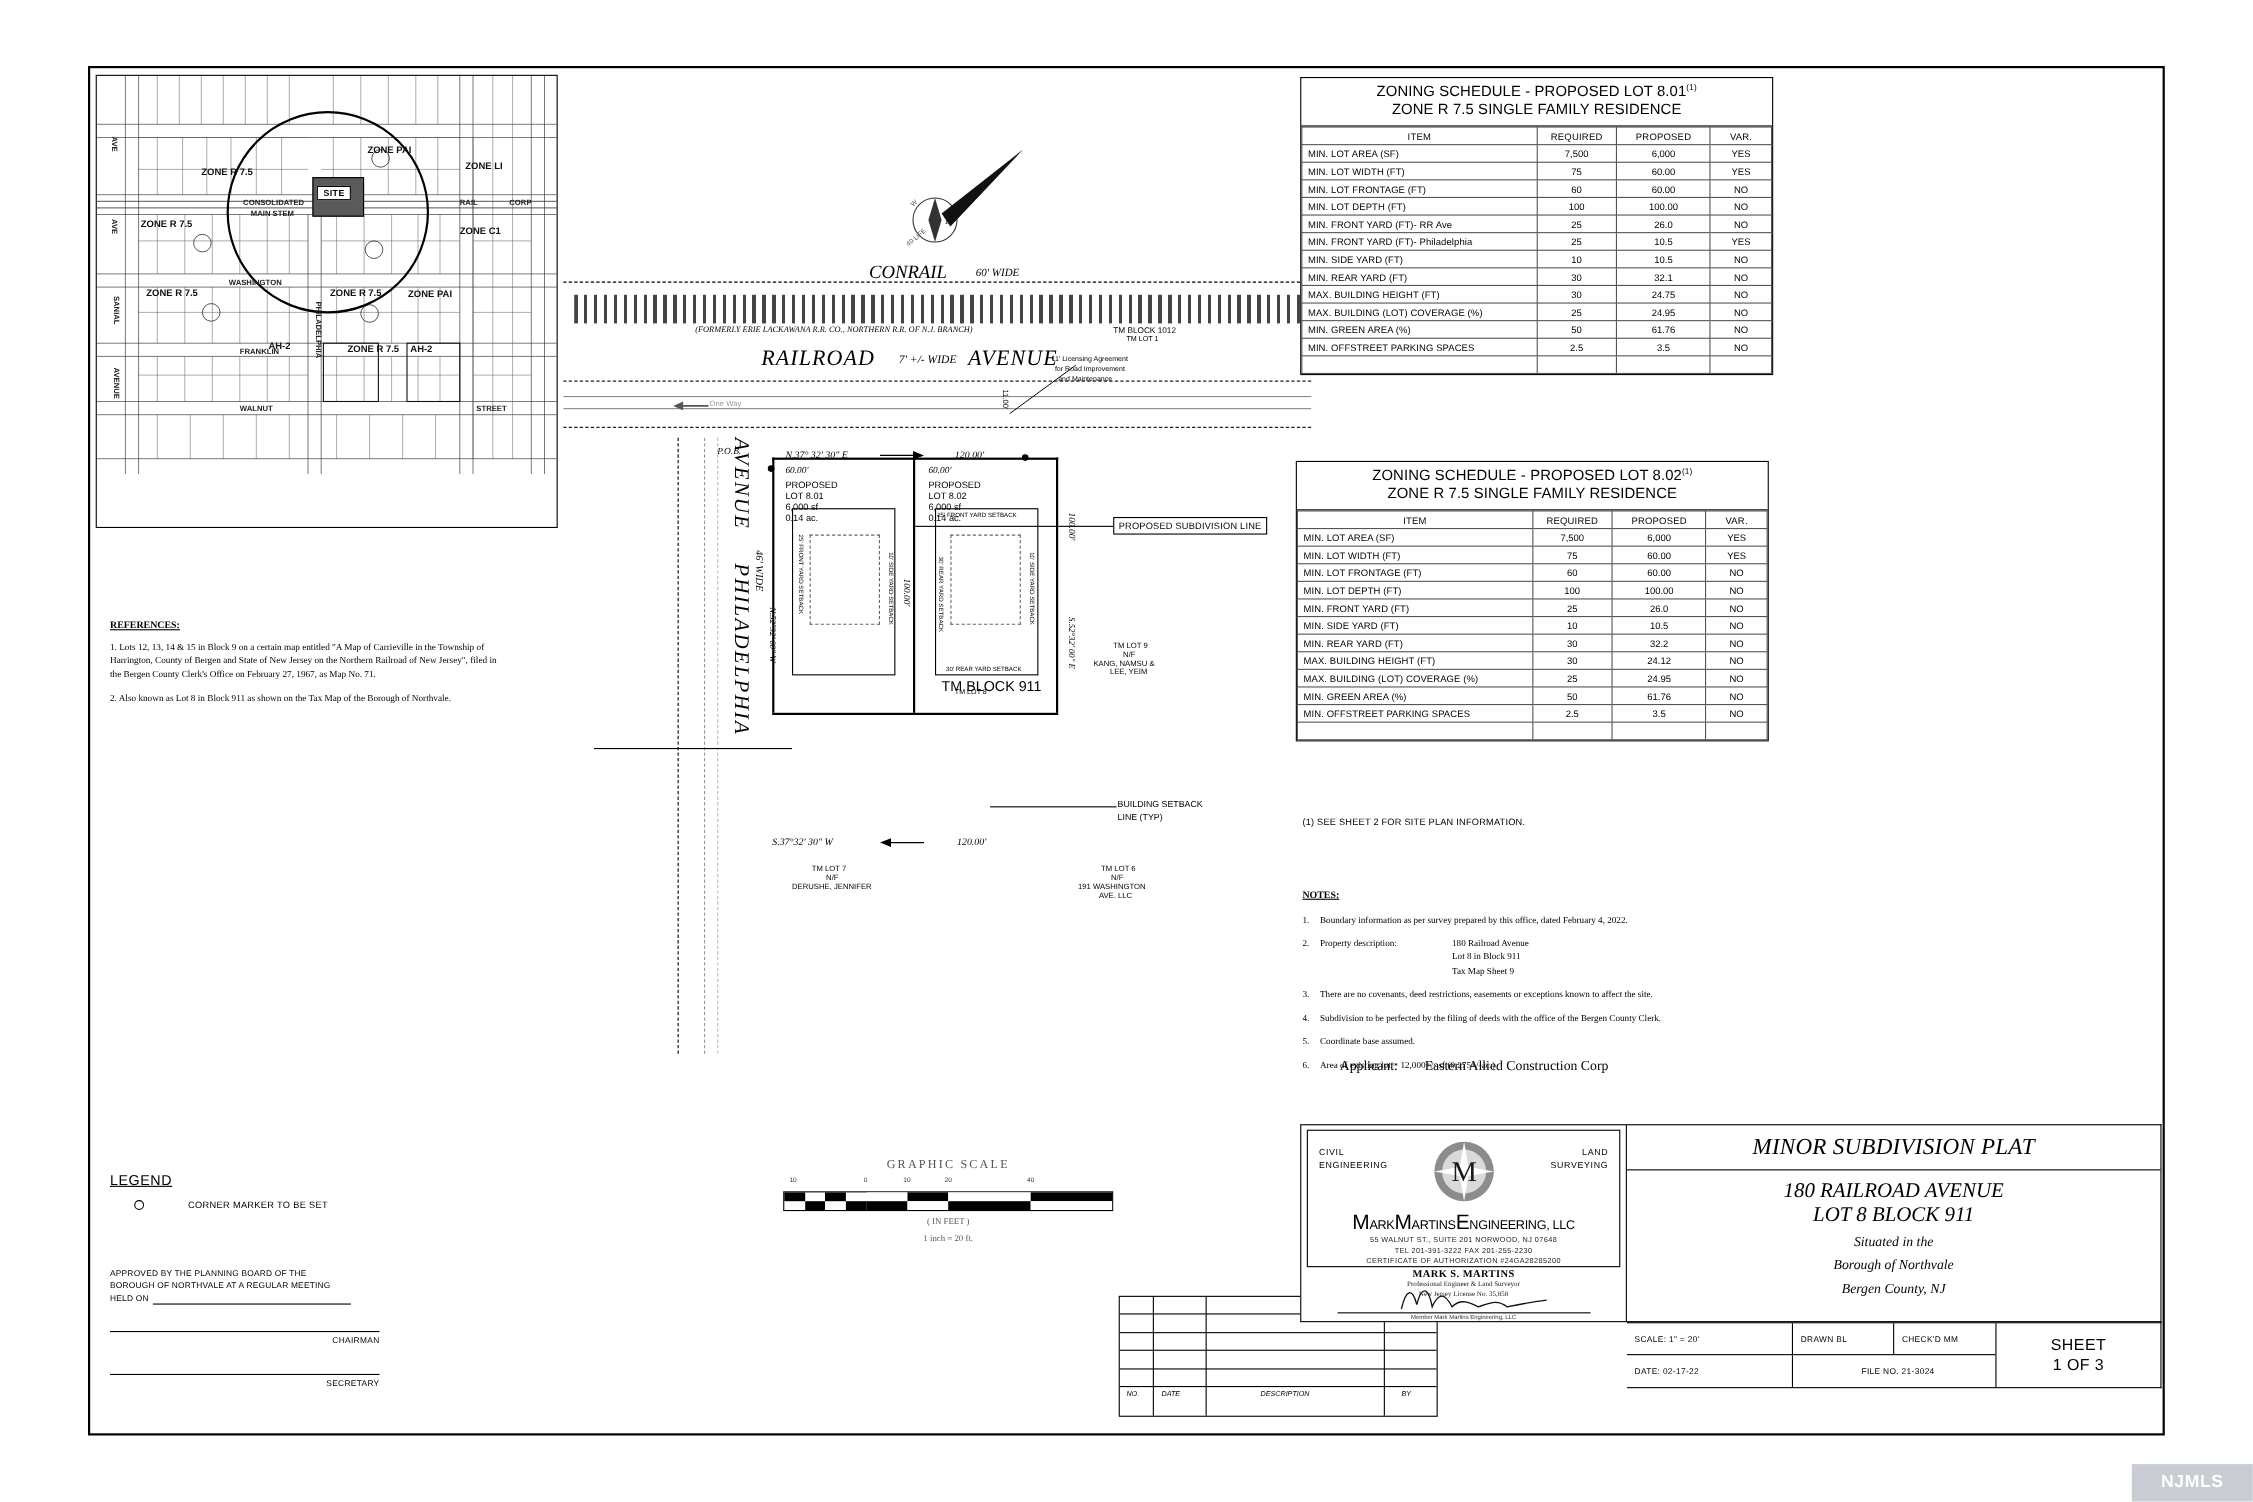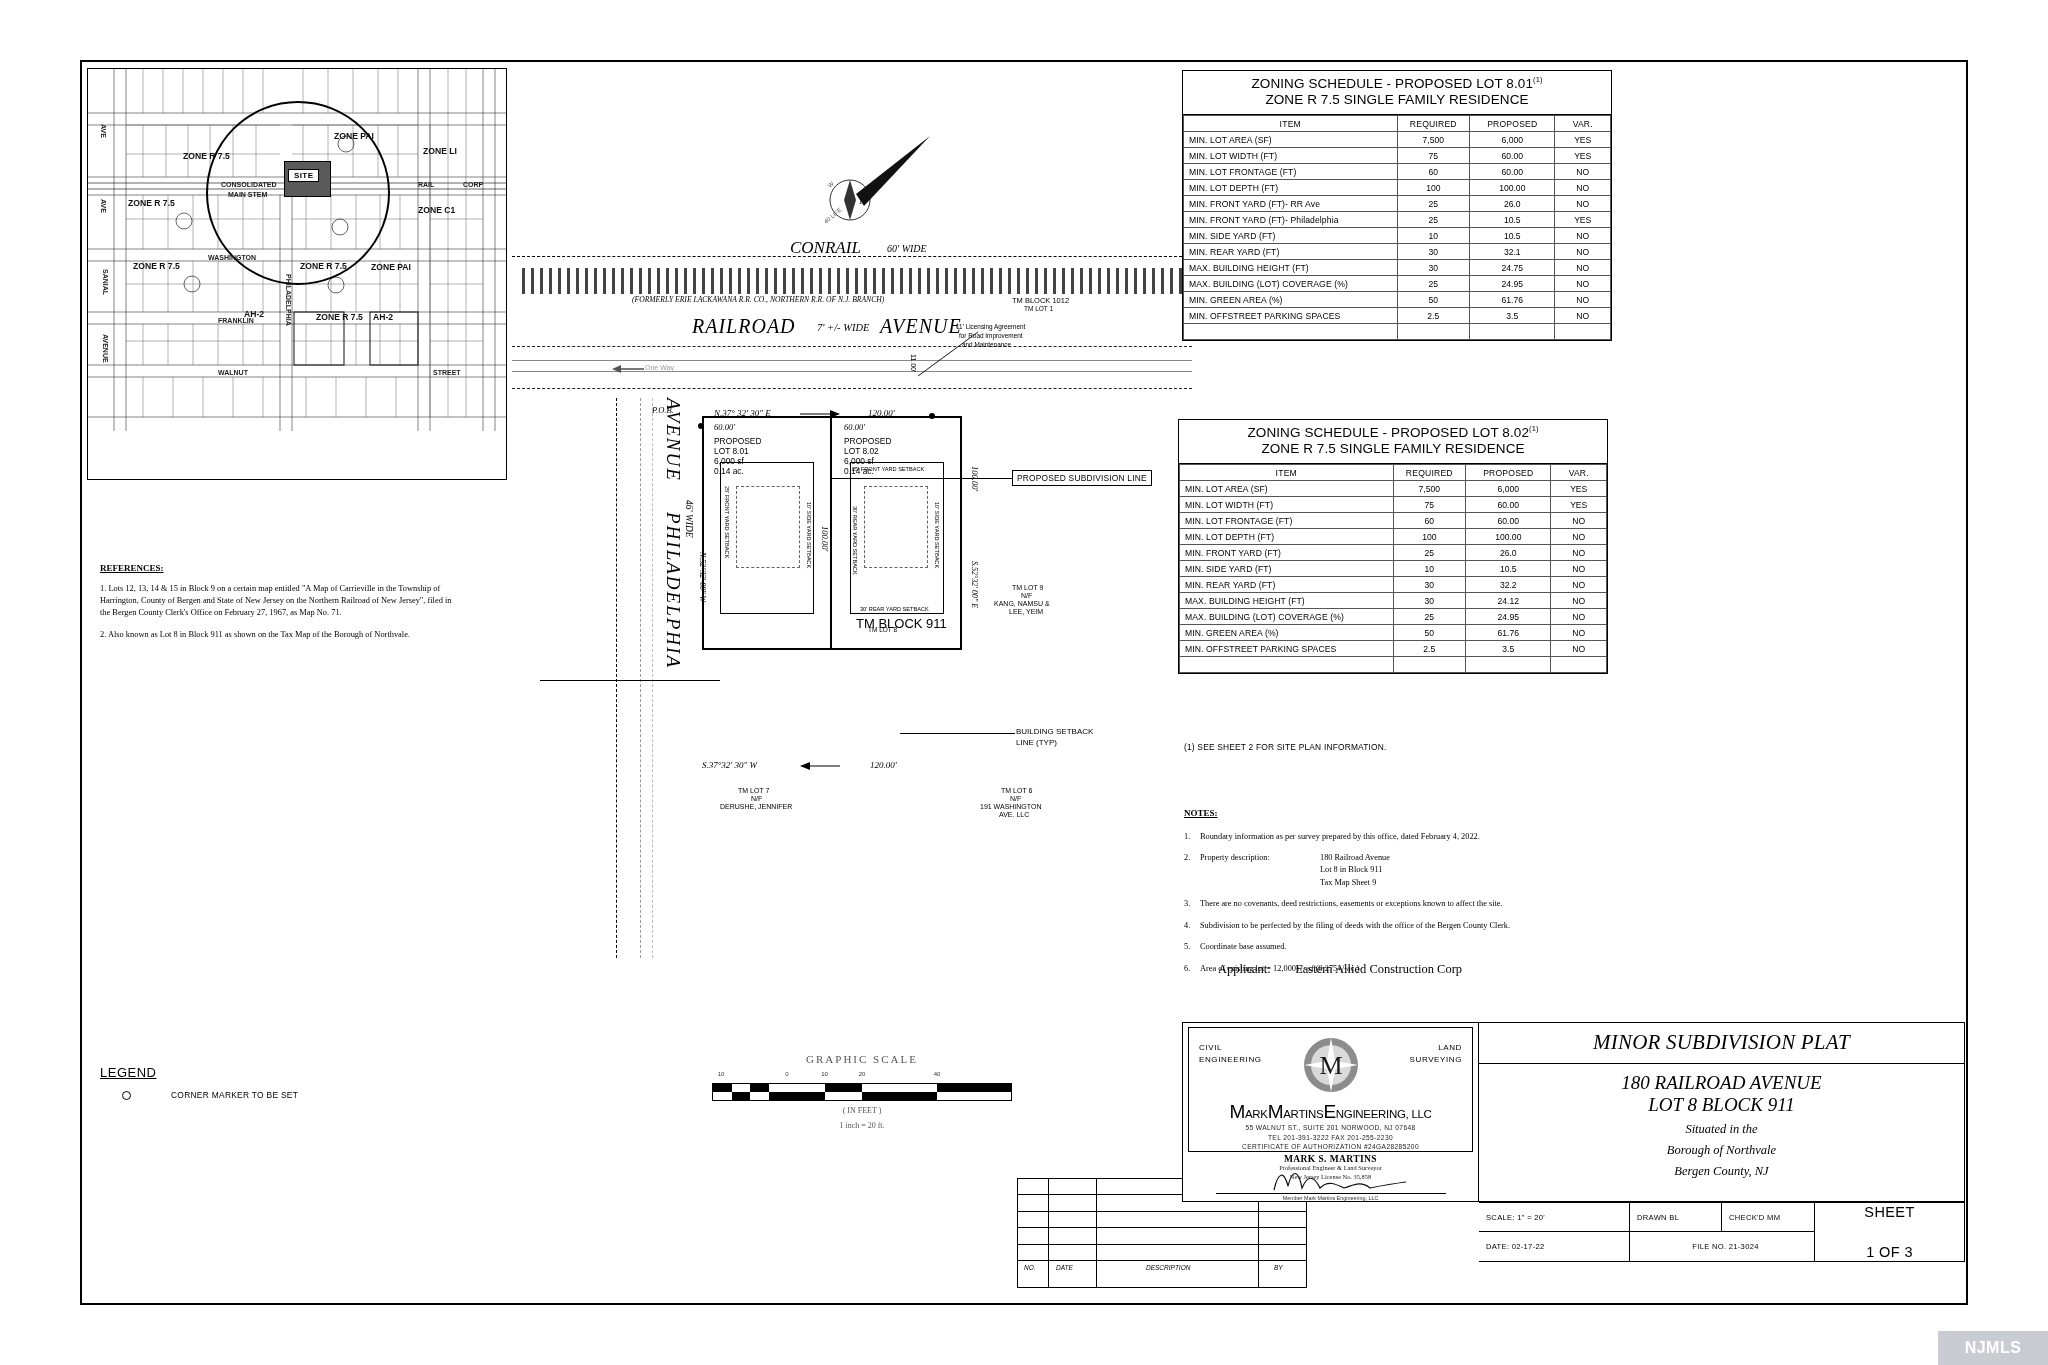--- a/index.html
+++ b/index.html
@@ -153,21 +153,21 @@
   #tb-sub .l1{font-size:19px;line-height:1.18;}
   #tb-sub .l2{font-size:12.5px;line-height:1.35;margin-top:4px;}
 
   #tb-meta{position:absolute;left:297px;top:180px;width:486px;height:60px;
            border:1.4px solid #000;border-top:1.2px solid #000;border-left:none;box-sizing:border-box;display:flex;}
   #meta-left{width:336px;border-right:1.2px solid #000;box-sizing:border-box;}
   #meta-left .mr{height:50%;display:flex;box-sizing:border-box;}
   #meta-left .mr:first-child{border-bottom:1px solid #000;}
   #meta-left .mc{display:flex;align-items:center;padding-left:7px;font-size:7.6px;letter-spacing:.3px;box-sizing:border-box;}
   #meta-left .mc.b{border-left:1px solid #000;}
-  #sheetcell{flex:1;display:flex;flex-direction:column;align-items:center;justify-content:space-between;
+  #sheetcell{flex:1;display:flex;flex-direction:column;align-items:center;justify-content:center;
              font-size:14.5px;line-height:1.25;letter-spacing:.4px;}
 
   
   #njmls{position:absolute;right:0;bottom:0;width:110px;height:34px;background:#c9ccd3;
          display:flex;align-items:center;justify-content:center;
          font-size:16px;font-weight:700;color:#fff;letter-spacing:.5px;}
 </style>
 </head>
 <body>
 
@@ -341,20 +341,32 @@
   </div>
 
   <div id="legend">
     <div class="hd">LEGEND</div>
     <div class="row">
       <span class="marker"></span>
       <span class="lbl">CORNER MARKER TO BE SET</span>
     </div>
   </div>
 
+  <div id="approval">
+    <div>APPROVED BY THE PLANNING BOARD OF THE</div>
+    <div>BOROUGH OF NORTHVALE AT A REGULAR MEETING</div>
+    <div class="heldon">
+      <span>HELD ON</span>
+      <span class="rule"></span>
+    </div>
+    <div class="sigline"></div>
+    <div class="sigcap">CHAIRMAN</div>
+    <div class="sigline"></div>
+    <div class="sigcap">SECRETARY</div>
+  </div>
 
   <div id="plan">
 
     <svg id="north" viewBox="0 0 120 110">
       <circle cx="38" cy="72" r="20" fill="none" stroke="#333" stroke-width="1"></circle>
       <path d="M38 52 L44 72 L38 92 L32 72 Z" fill="#333"></path>
       <path d="M44 66 L118 8 L52 78 Z" fill="#111"></path>
       <text x="47" y="76" font-size="11" font-family="Liberation Serif, serif" fill="#111">N</text>
       <text x="18" y="60" font-size="6" fill="#555" transform="rotate(-40 18 60)">W</text>
       <text x="14" y="96" font-size="6" fill="#555" transform="rotate(-40 14 96)">40 LIFE</text>

